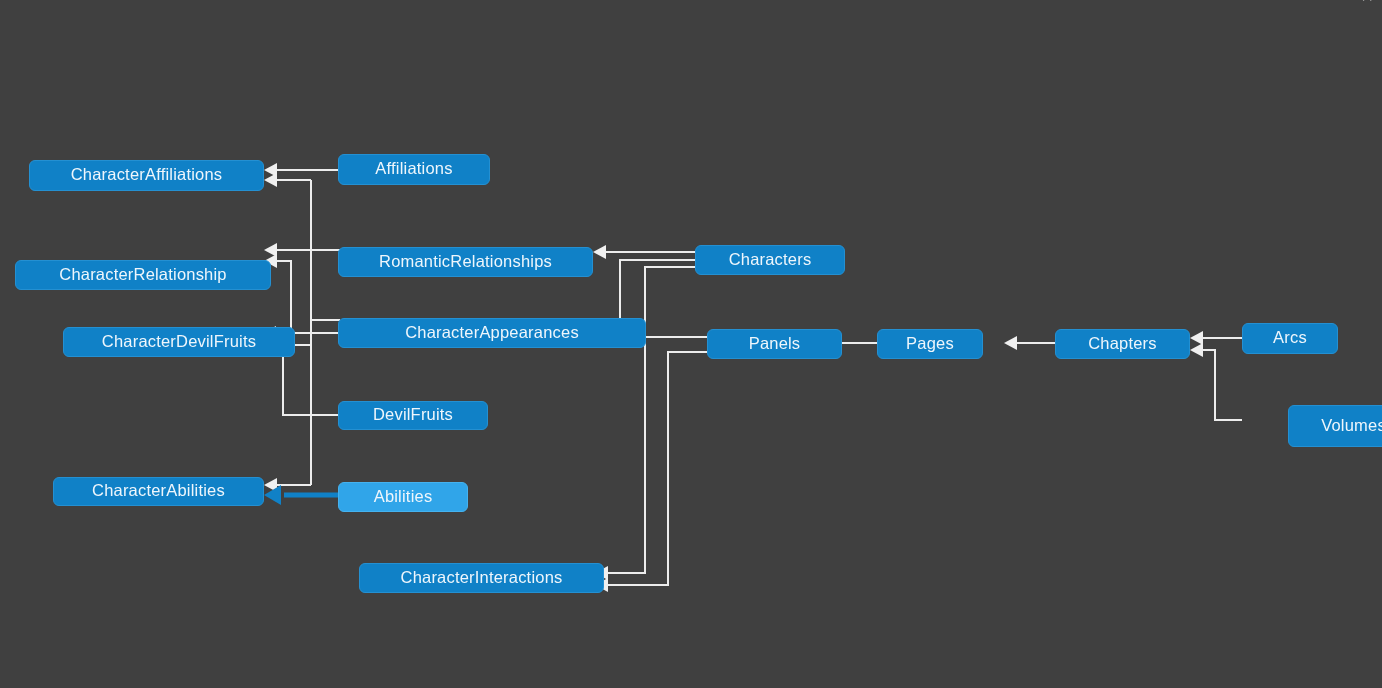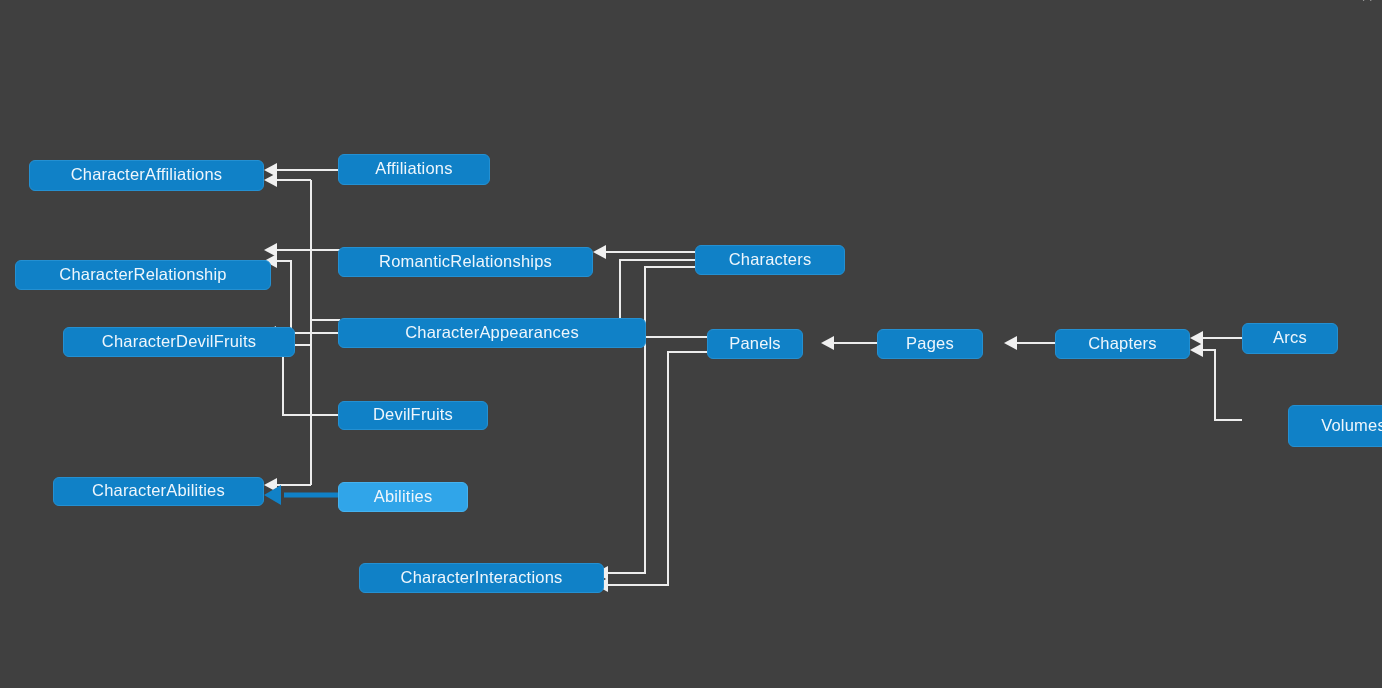--- a/index.html
+++ b/index.html
@@ -174,21 +174,21 @@
       </div>
       <div class="node" style="left: 338px; top: 401px; width: 150px; height: 29px; border-radius: 6px;">
         <span class="node-label">DevilFruits</span>
       </div>
       <div class="node selected" style="left: 338px; top: 482px; width: 130px; height: 30px;">
         <span class="node-label">Abilities</span>
       </div>
       <div class="node" style="left: 695px; top: 245px; width: 150px; height: 30px;">
         <span class="node-label">Characters</span>
       </div>
-      <div class="node" style="left: 707px; top: 329px; width: 96px; height: 30px;">
+      <div class="node" style="left: 707px; top: 329px; width: 135px; height: 30px;">
         <span class="node-label">Panels</span>
       </div>
       <div class="node" style="left: 350px; top: 563px; width: 245px; height: 30px; margin-left: 9px;">
         <span class="node-label">CharacterInteractions</span>
       </div>
       <div class="node" style="left: 877px; top: 329px; width: 106px; height: 30px; text-align: right;">
         <span class="node-label">Pages</span>
       </div>
       <div class="node" style="left: 1055px; top: 329px; width: 135px; height: 30px;">
         <span class="node-label">Chapters</span>

